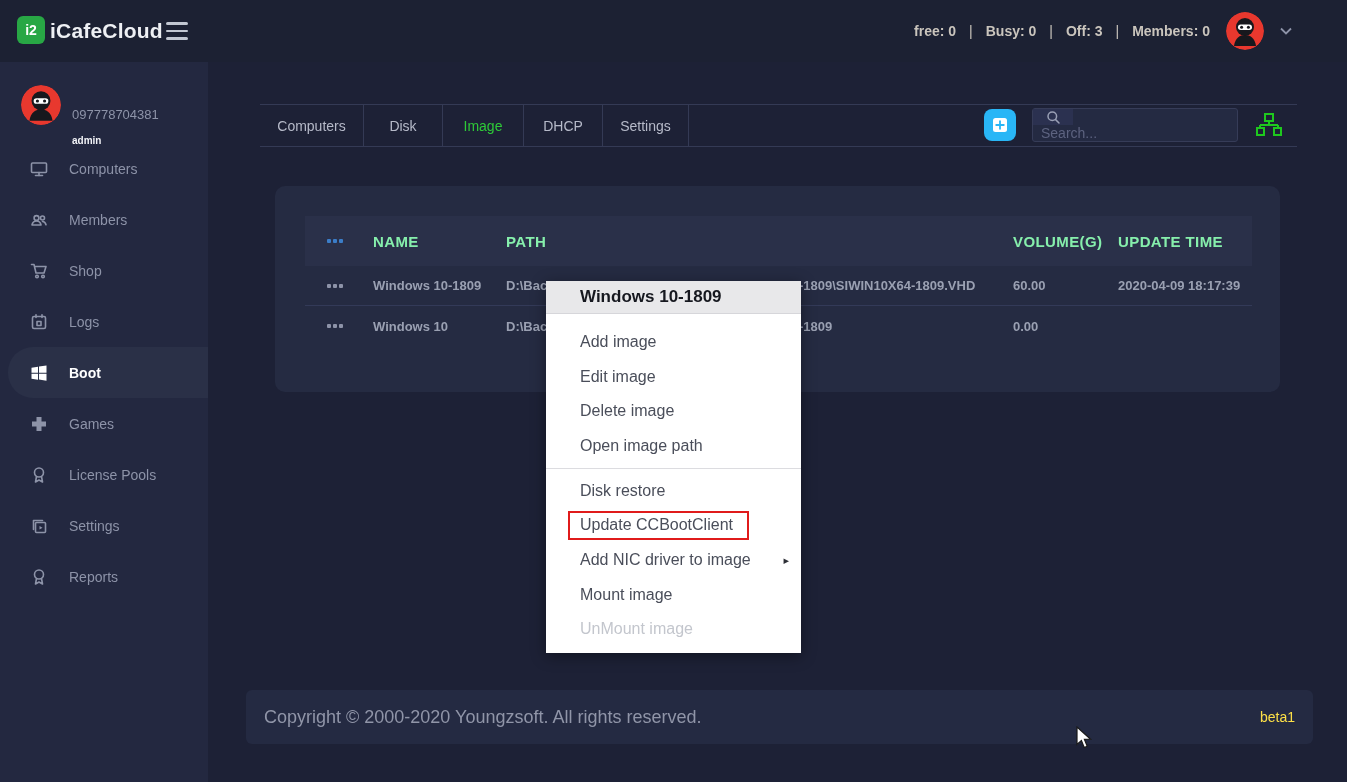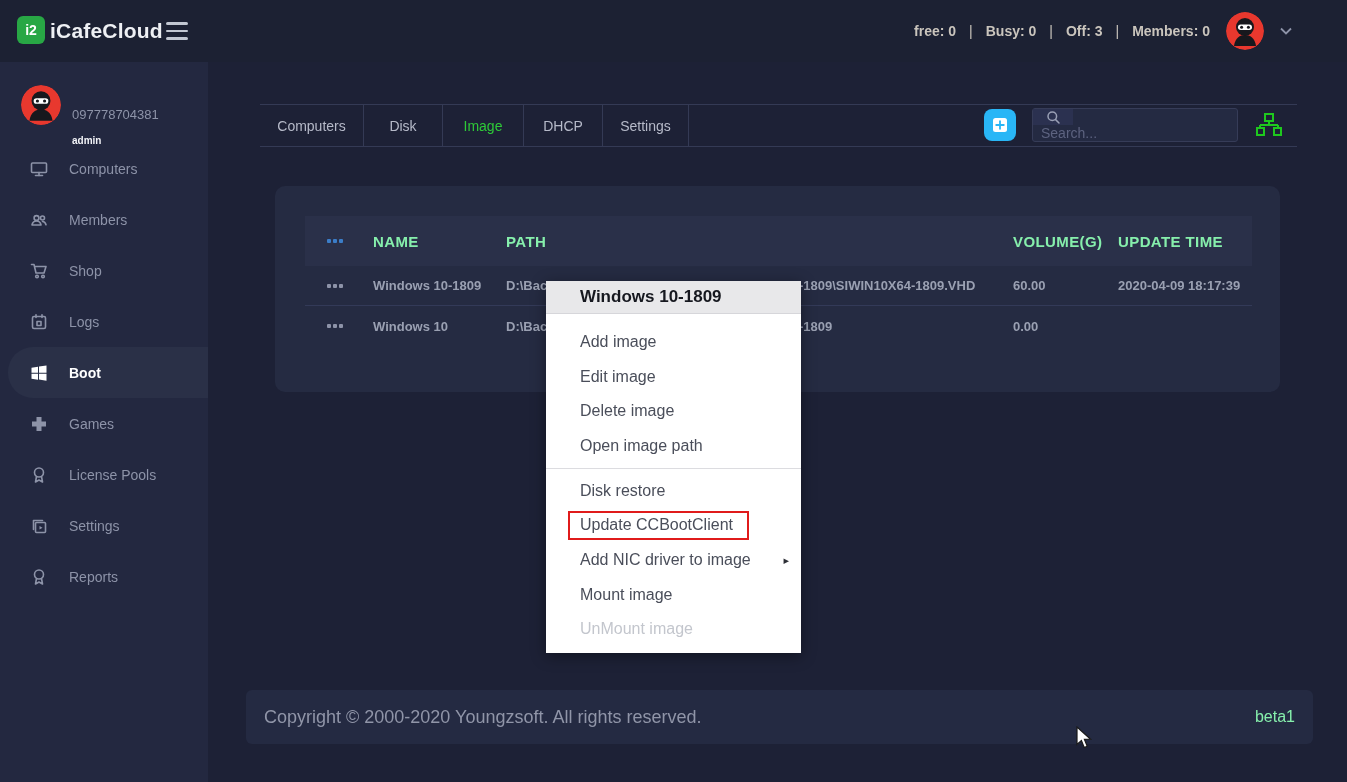--- a/index.html
+++ b/index.html
@@ -66,21 +66,21 @@
   .c-vol{left:708px}.c-time{left:813px}
   .dots{display:flex;gap:2px;}
   .dots i{width:4px;height:4px;border-radius:1px;background:#3b7dc8;display:block;}
   .trow .dots i{background:#8d93a8;}
 
   
   .footer{position:absolute;left:246px;top:690px;width:1067px;height:54px;border-radius:6px;
           background:#242a42;display:flex;align-items:center;justify-content:space-between;
           padding:0 18px;z-index:1;}
   .copyright{color:#9095a8;font-size:18px;}
-  .version{color:#86efac;font-size:16px;}
+  .version{color:#fde047;font-size:14px;}
 
   
   .menu{position:absolute;left:546px;top:281px;width:255px;background:#ffffff;z-index:10;
         box-shadow:0 3px 14px rgba(0,0,0,.4);padding-bottom:6px;}
   .menu-title{height:33px;background:#e8e8ea;border-bottom:1px solid #d6d6da;
               display:flex;align-items:center;padding-left:34px;
               color:#16181f;font-size:17px;font-weight:bold;}
   .menu-group{margin-top:11px;}
   .menu-item{height:34.5px;display:flex;align-items:center;padding-left:34px;
              color:#4a4e5a;font-size:16px;cursor:pointer;position:relative;}

